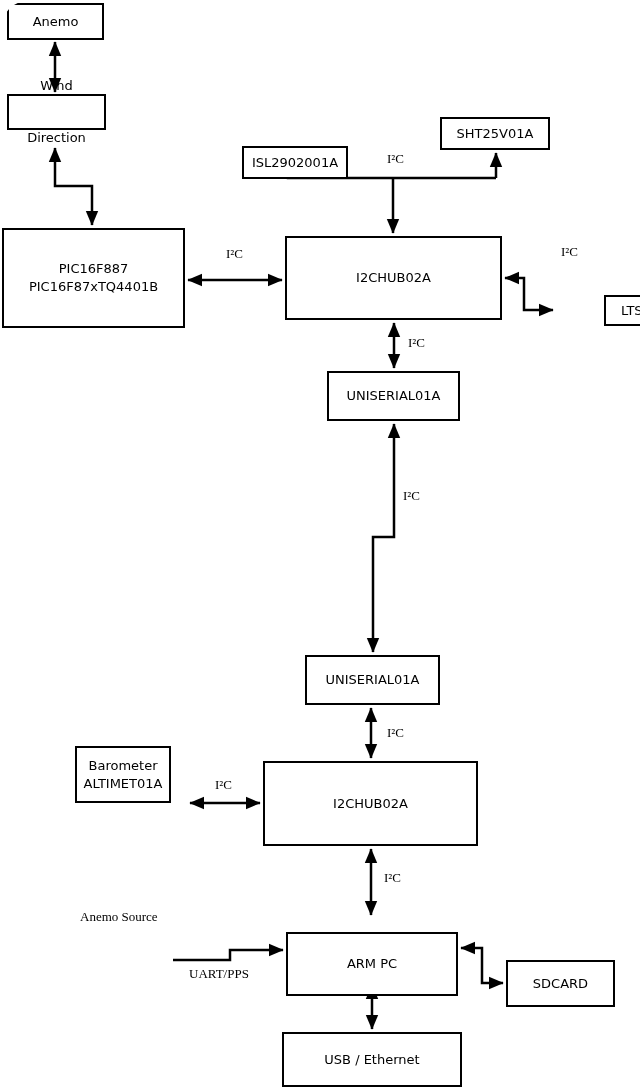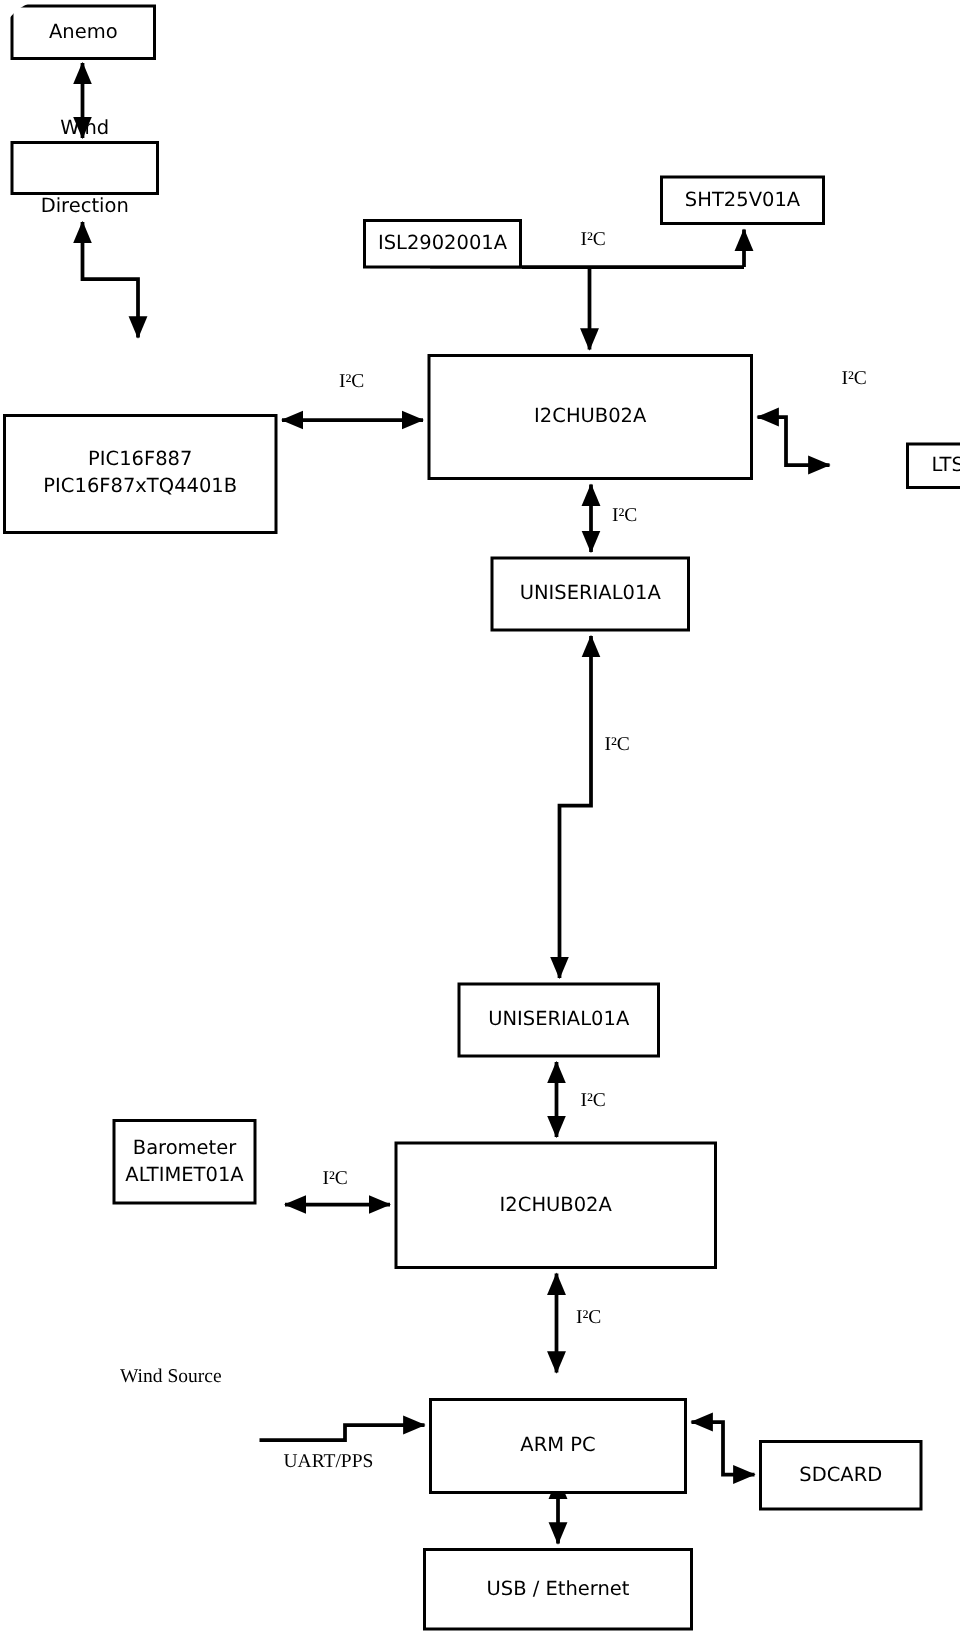--- a/index.html
+++ b/index.html
@@ -79,21 +79,21 @@
 
   <div class="node" style="left:7px; top:3px; width:97px; height:37px;">
     <span>Anemo</span>
   </div>
 
   <div class="node" style="left:7px; top:94px; width:99px; height:36px;gap:34px;">
     <span>Wind</span>
     <span>Direction</span>
   </div>
 
-  <div class="node" style="left:2px; top:228px; width:183px; height:80px;margin-top:48px;">
+  <div class="node" style="left:2px; top:228px; width:183px; height:100px;">
     <span>PIC16F887</span>
     <span>PIC16F87xTQ4401B</span>
   </div>
 
   <div class="node" style="left:242px; top:117px; width:106px; height:33px;margin-top:29px;">
     <span>ISL2902001A</span>
   </div>
 
   <div class="node" style="left:440px; top:117px; width:110px; height:33px;text-align:center;">
     <span>SHT25V01A</span>
@@ -146,17 +146,17 @@
   <div class="edge-label" style="left:408px; top:335px;">I²C</div>
 
   <div class="edge-label" style="left:403px; top:488px;">I²C</div>
 
   <div class="edge-label" style="left:387px; top:725px;">I²C</div>
 
   <div class="edge-label" style="left:215px; top:777px;">I²C</div>
 
   <div class="edge-label" style="left:384px; top:870px;">I²C</div>
 
-  <div class="edge-label" style="left:80px; top:909px;">Wind Source</div>
+  <div class="edge-label" style="left:80px; top:909px;">Anemo Source</div>
 
   <div class="edge-label" style="left:189px; top:966px;">UART/PPS</div>
 
 </div>
 
 </body></html>

